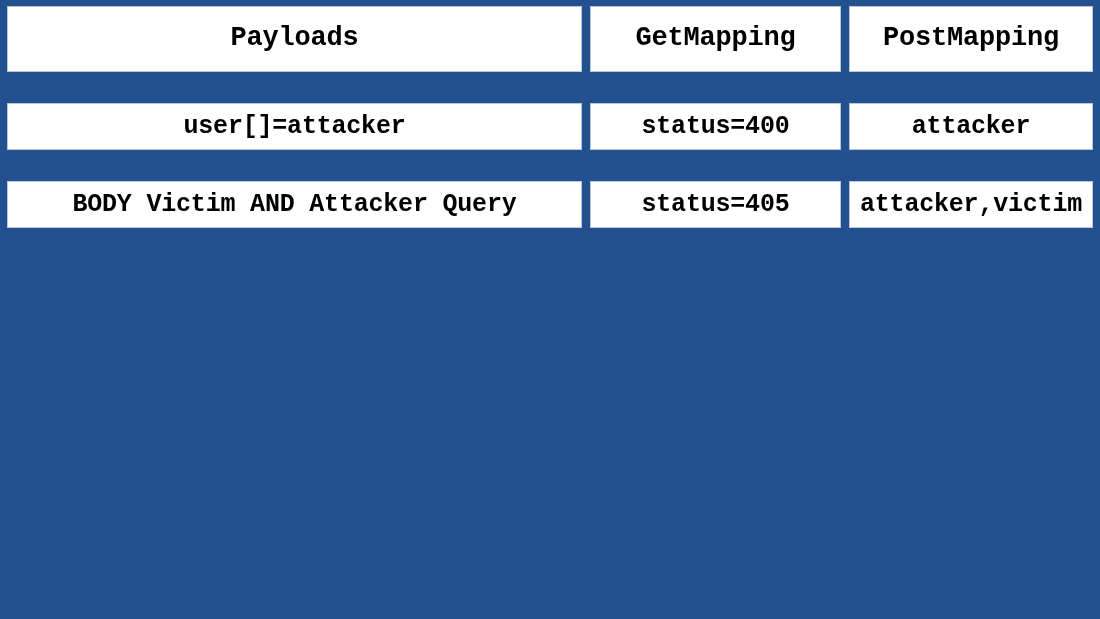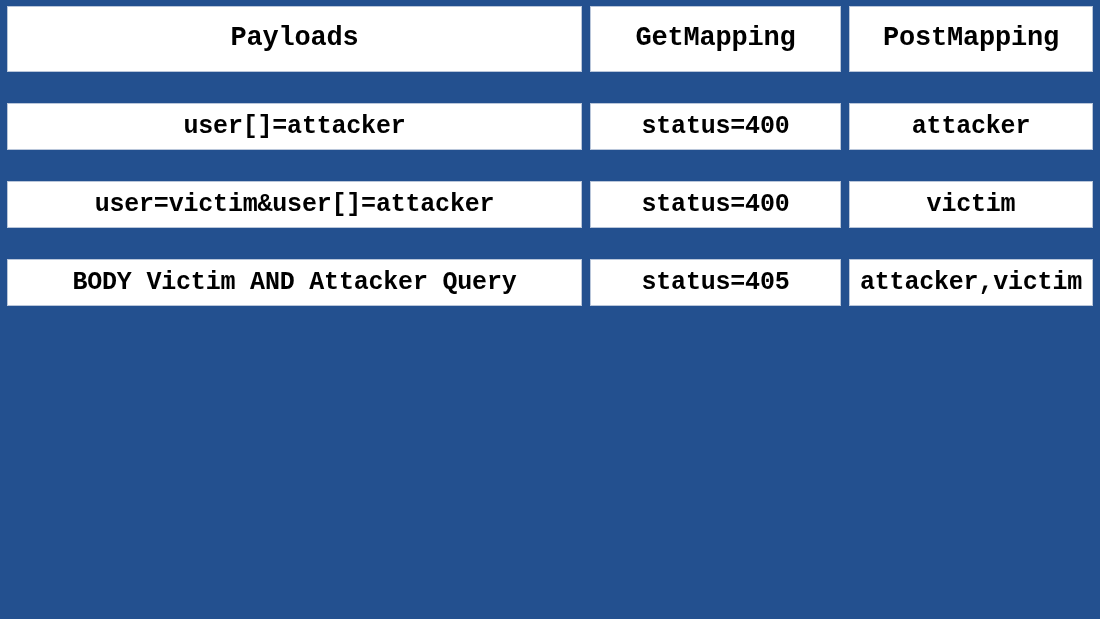--- a/index.html
+++ b/index.html
@@ -130,37 +130,20 @@
         </div>
       </div>
       <div class="cell col-post">
         <div class="cell-inner">
           <span class="cell-text">attacker</span>
         </div>
       </div>
     </div>
 
 
-    <div class="table-row">
-      <div class="cell col-payloads">
-        <div class="cell-inner">
-          <span class="cell-text">user=victim&amp;user[]=attacker</span>
-        </div>
-      </div>
-      <div class="cell col-get">
-        <div class="cell-inner">
-          <span class="cell-text">status=400</span>
-        </div>
-      </div>
-      <div class="cell col-post">
-        <div class="cell-inner">
-          <span class="cell-text">victim</span>
-        </div>
-      </div>
-    </div>
 
 
 
 
     <div class="table-row">
       <div class="cell col-payloads">
         <div class="cell-inner">
           <span class="cell-text">BODY Victim AND Attacker Query</span>
         </div>
       </div>

